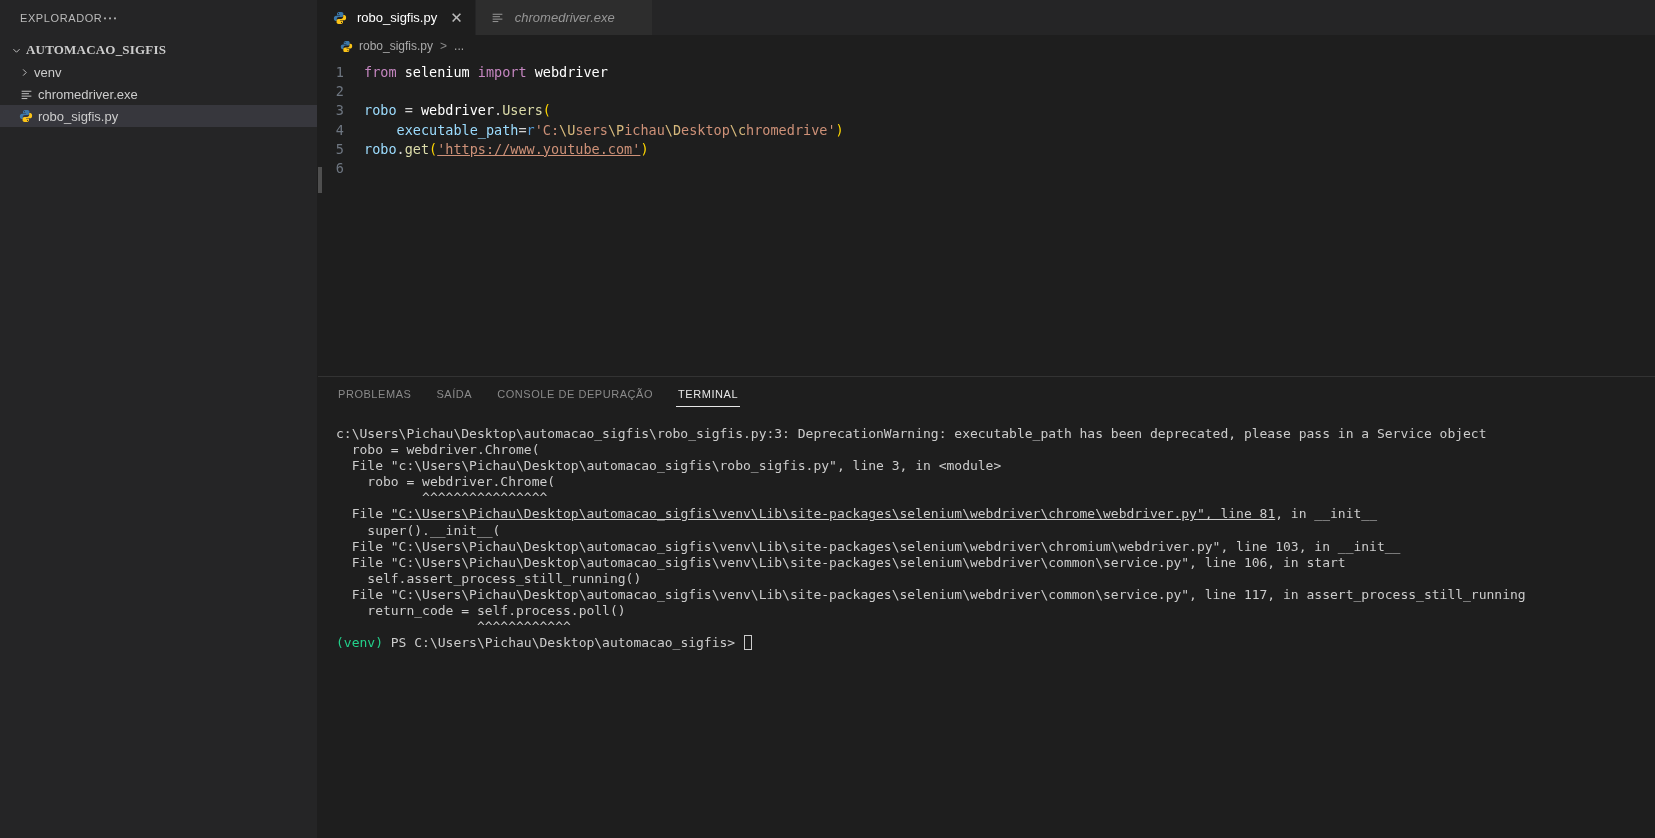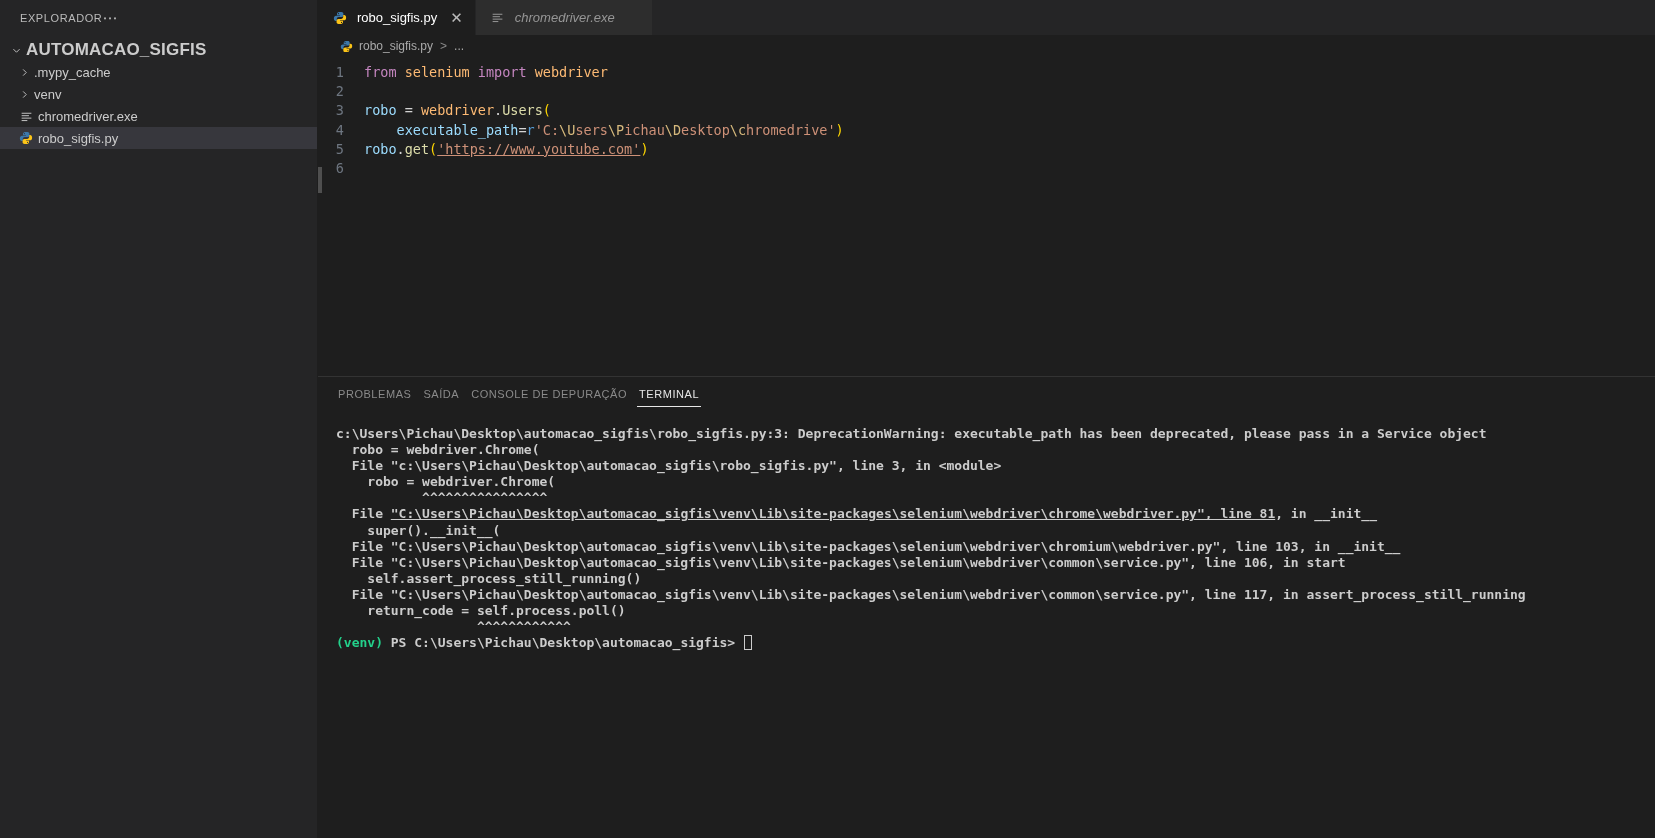--- a/index.html
+++ b/index.html
@@ -24,21 +24,21 @@
     padding: 0 20px 0 20px;
     color: #bbbbbb; font-size: 11px; letter-spacing: .6px;
     text-transform: uppercase;
   }
   .sidebar-actions { color:#cccccc; font-size: 15px; letter-spacing:1px; line-height:1; cursor:pointer; }
   .tree { margin-top: 4px; font-size: 13px; color: #cccccc; }
   .tree-row {
     height: 22px; display: flex; align-items: center;
     padding-left: 8px; white-space: nowrap; cursor: pointer;
   }
-  .tree-row.root { font-weight: bold; letter-spacing: .2px; font-size: 17px; }
+  .tree-row.root { font-weight: bold; letter-spacing: .2px; font-size: 13px; font-family: Liberation Serif, serif; }
   .tree-row.selected { background: #37373d; }
   .twisty {
     width: 16px; display:inline-flex; align-items:center; justify-content:center;
     color:#cccccc; flex: 0 0 16px;
   }
   .twisty svg { display:block; }
   .indent { width: 8px; flex: 0 0 8px; }
   .file-icon { width: 20px; flex:0 0 20px; display:inline-flex; align-items:center; justify-content:center; }
   .lbl { padding-left: 2px; }
 
@@ -75,45 +75,45 @@
   .code-line { display: flex; white-space: pre; height: 19.2px; }
   .ln {
     width: 46px; flex: 0 0 46px; text-align: right; padding-right: 20px;
     color: #6e7681;
   }
   .code-text { color: #d4d4d4; position:relative; }
   .ind-guide { color:#404040; }
 
   
   .kw   { color: #c586c0; }   
-  .cls  { color: #fdba74; }   
+  .cls  { color: #ffffff; }   
   .var  { color: #9cdcfe; }   
   .fn   { color: #dcdcaa; }   
   .str  { color: #ce9178; }   
   .esc  { color: #d7ba7d; }   
   .pre  { color: #569cd6; }   
   .op   { color: #d4d4d4; }
   .par1 { color: #ffd700; }
   .link-str { text-decoration: underline; text-decoration-color:#ce9178;margin-top:16px; }
 
   
   .overview-ruler { position:absolute; top:0; right:0; width:14px; height:100%; }
 
   
   .panel { height: 462px; flex: 0 0 462px; background:#1e1e1e; display:flex; flex-direction:column;
            border-top: 1px solid #333333; }
-  .panel-tabs { height: 35px; display:flex; align-items:center; padding-left: 18px; gap: 8px; }
+  .panel-tabs { height: 35px; display:flex; align-items:center; padding-left: 18px; gap: 21px; }
   .panel-tab { font-size: 11px; letter-spacing: .55px; color: #8a8a8a; text-transform: uppercase;
                cursor:pointer; padding: 2px 2px 4px 2px; position:relative; }
   .panel-tab.active { color: #e7e7e7; }
   .panel-tab.active::after {
     content:""; position:absolute; left:0; right:0; bottom:-3px; height:1px; background:#e7e7e7;
   }
 
-  .terminal { flex:1 1 auto; padding: 14px 0 0 18px; overflow:hidden;font-weight:bold; }
+  .terminal { flex:1 1 auto; padding: 14px 0 0 18px; overflow:hidden; }
   .term-line {
     font-family: "DejaVu Sans Mono", monospace;
     font-size: 13px; line-height: 16.1px; color: #cccccc; white-space: pre;
   }
   .t-link { text-decoration: underline; text-decoration-color:#cccccc; }
   .t-venv { color: #23d18b; }
   .cursor-block {
     display:inline-block; width: 8px; height: 15px; vertical-align: -3px;
     border: 1px solid #cccccc; background: transparent; margin-left: 1px;
   }
@@ -136,29 +136,20 @@
 
       <div class="tree-row root">
         <span class="twisty">
           <svg width="11" height="11" viewBox="0 0 16 16">
               <path d="M3.5 6 L8 10.5 L12.5 6" fill="none" stroke="#cccccc" stroke-width="1.3"></path>
             </svg>
         </span>
         <span class="lbl">AUTOMACAO_SIGFIS</span>
       </div>
 
-      <div class="tree-row">
-        <span class="indent"></span>
-        <span class="twisty">
-          <svg width="11" height="11" viewBox="0 0 16 16">
-              <path d="M6 3.5 L10.5 8 L6 12.5" fill="none" stroke="#cccccc" stroke-width="1.3"></path>
-            </svg>
-        </span>
-        <span class="lbl">.mypy_cache</span>
-      </div>
 
       <div class="tree-row">
         <span class="indent"></span>
         <span class="twisty">
           <svg width="11" height="11" viewBox="0 0 16 16">
               <path d="M6 3.5 L10.5 8 L6 12.5" fill="none" stroke="#cccccc" stroke-width="1.3"></path>
             </svg>
         </span>
         <span class="lbl">venv</span>
       </div>

